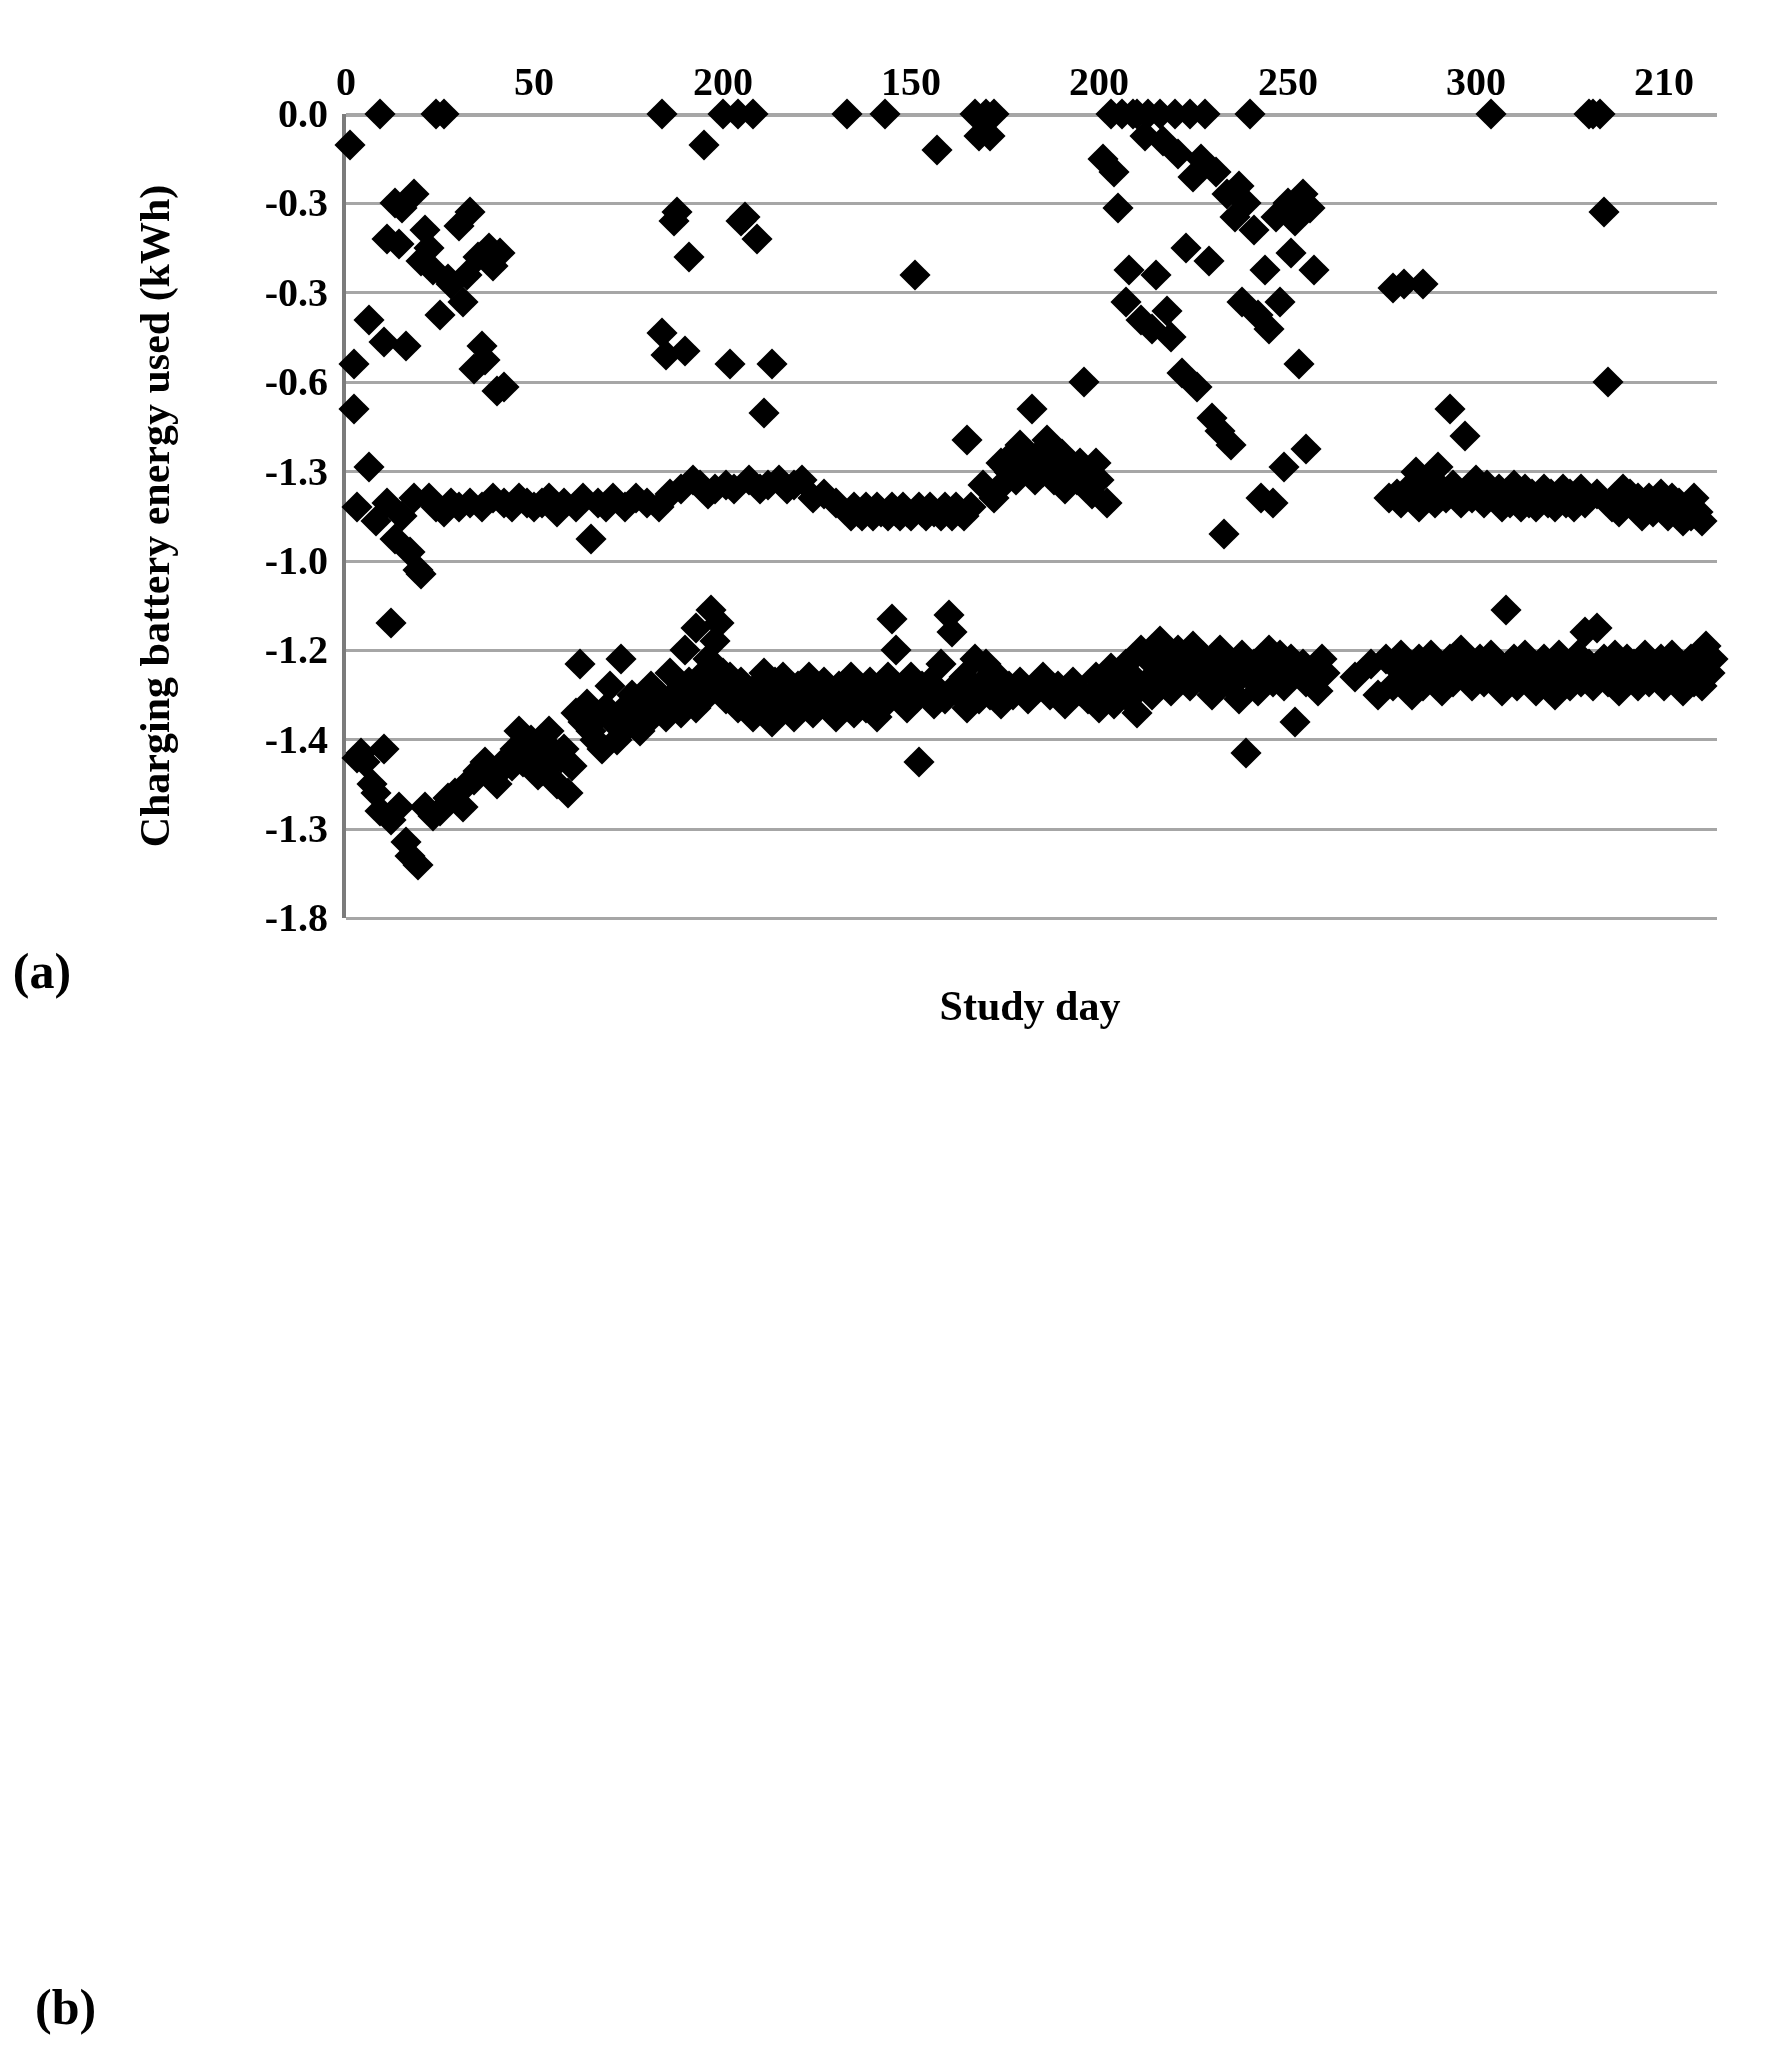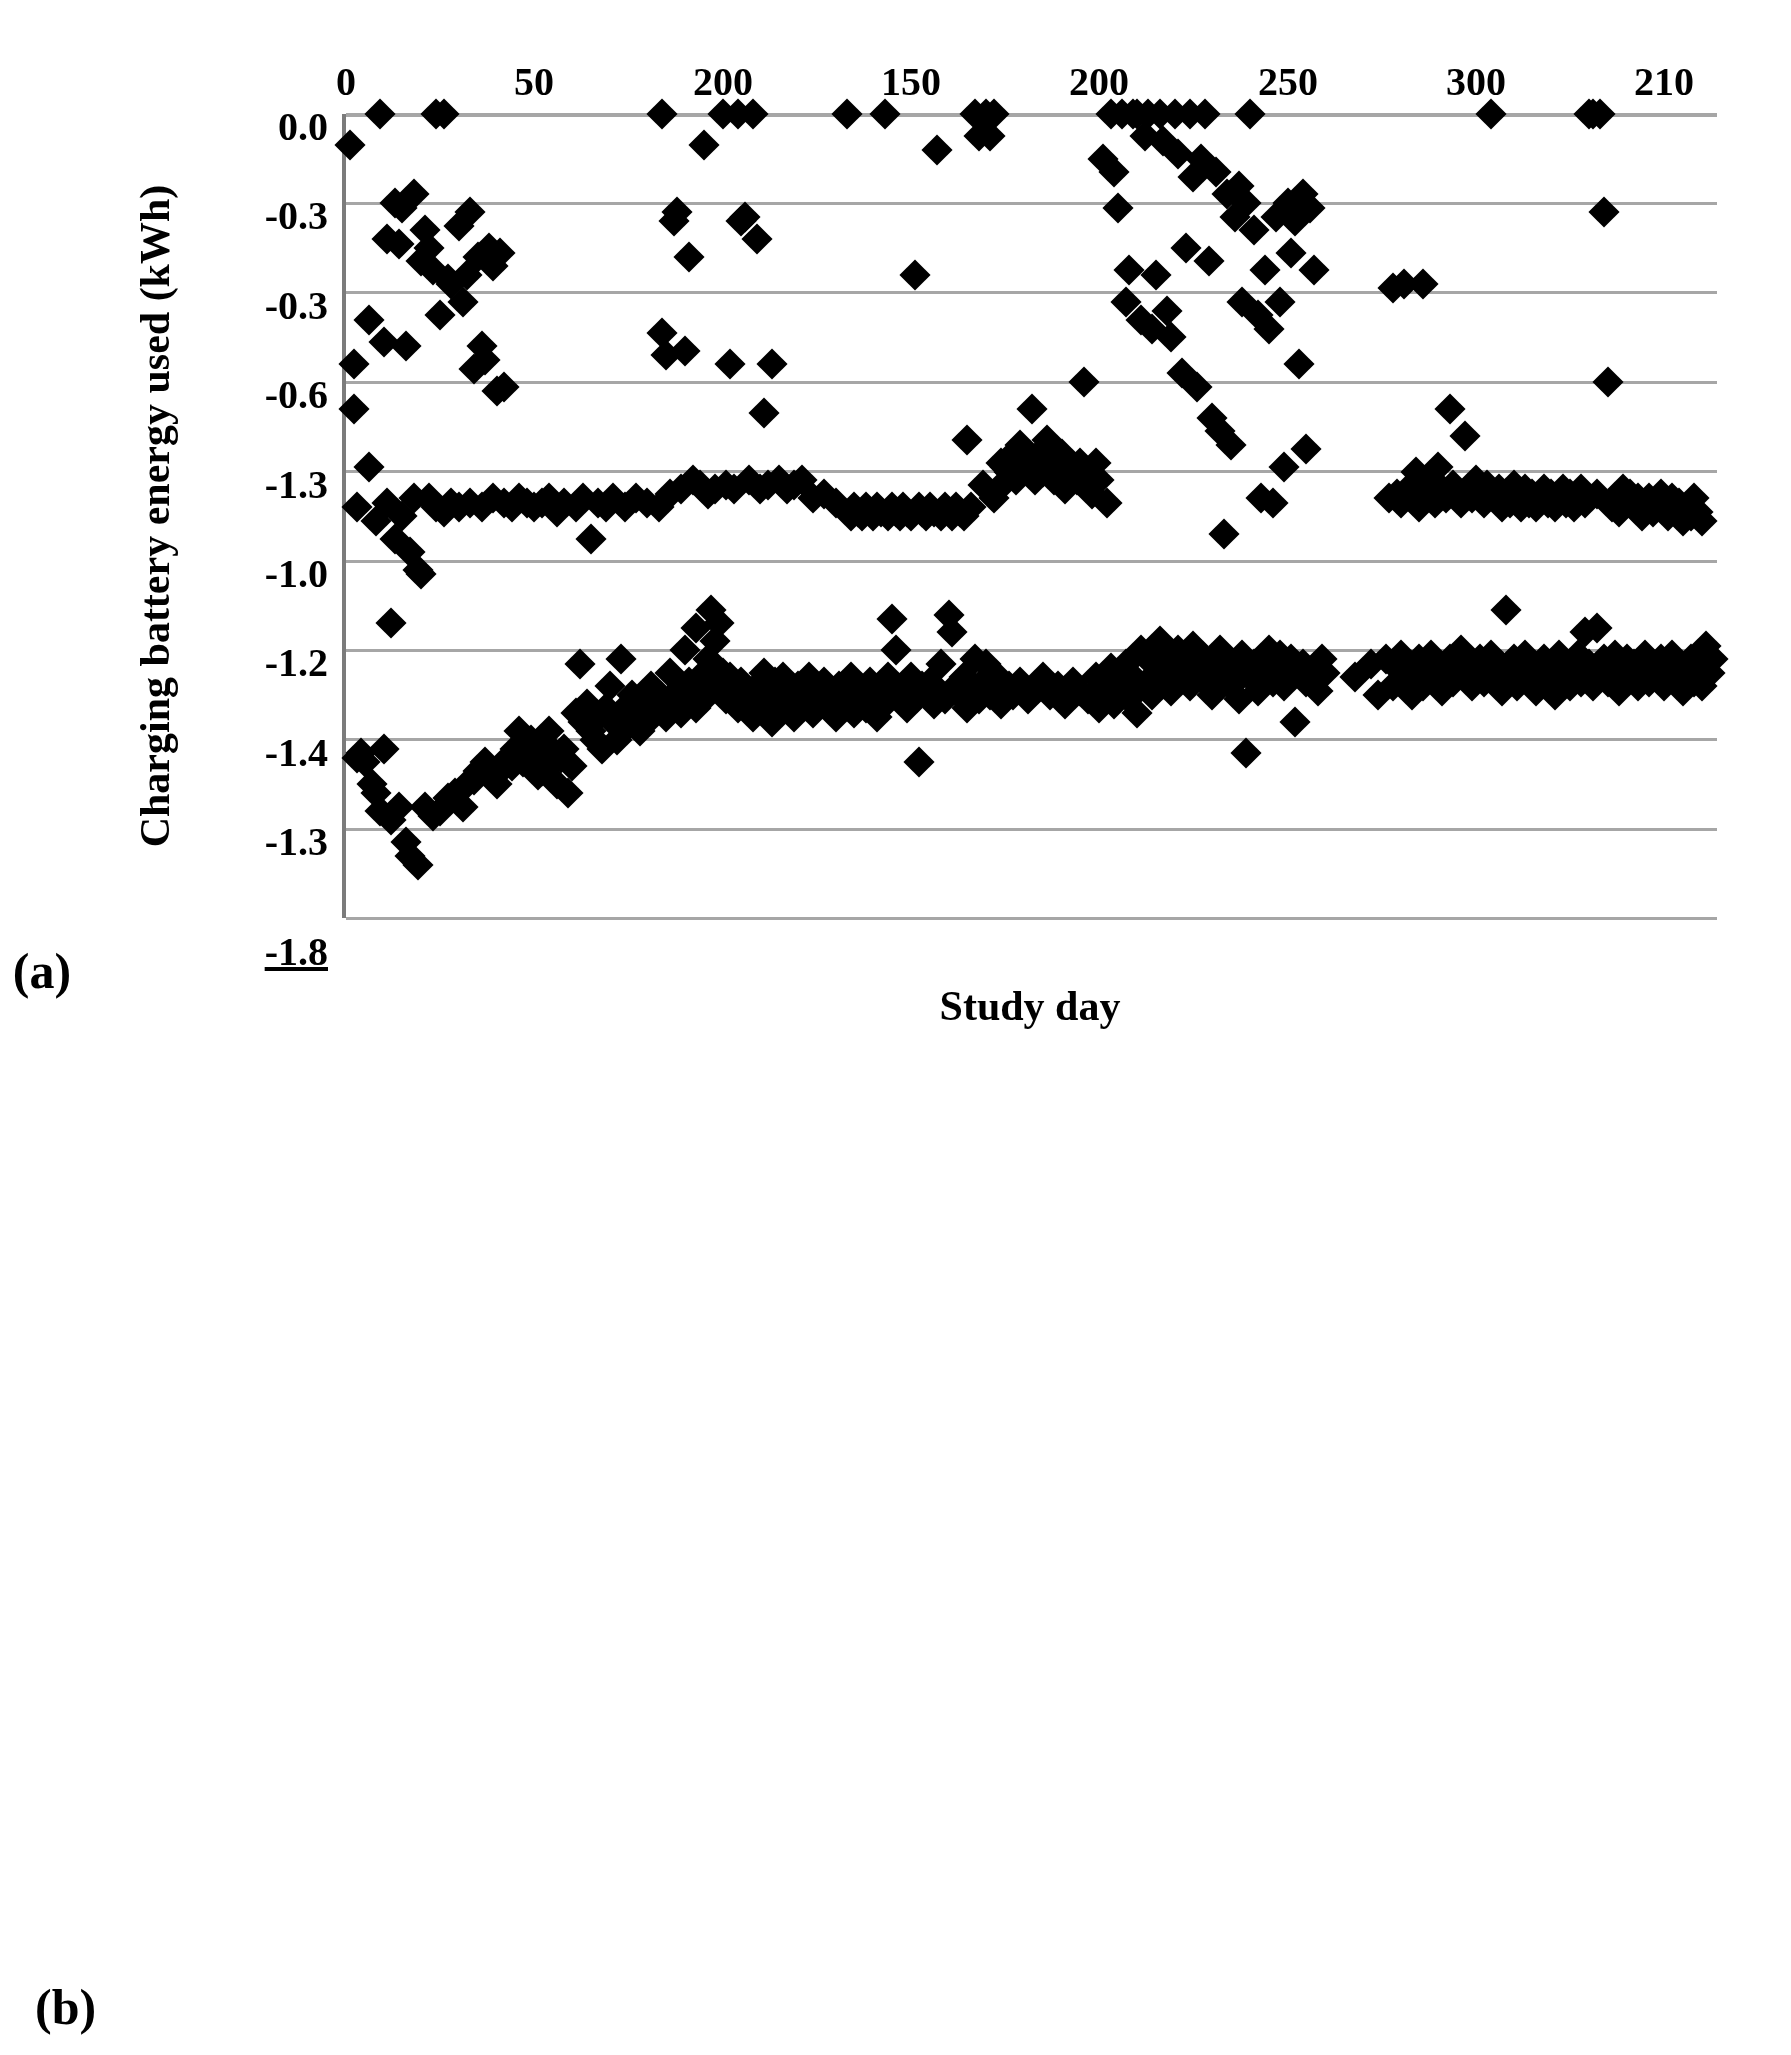--- a/index.html
+++ b/index.html
@@ -75,21 +75,20 @@
     position: absolute;
     font-family: "Liberation Serif", serif;
     font-weight: bold;
     font-size: 40px;
     line-height: 1;
     white-space: nowrap;
   }
   .tick-y {
     text-align: center;
     transform: translate(-100%, -50%);
-    margin-top: 13px;
   }
   .tick-x {
     text-align: center;
     transform: translate(-50%, 0);
   }
 
   
   .axis-title-x {
     position: absolute;
     font-family: "Liberation Serif", serif;
@@ -140,21 +139,21 @@
         <div class="tick tick-y" style="left: -18px; top: 358px;">-1.3</div>
         <div class="gridline" style="top: 446px;"></div>
         <div class="tick tick-y" style="left: -18px; top: 447px;">-1.0</div>
         <div class="gridline" style="top: 535px;"></div>
         <div class="tick tick-y" style="left: -18px; top: 536px;">-1.2</div>
         <div class="gridline" style="top: 624px;"></div>
         <div class="tick tick-y" style="left: -18px; top: 626px;">-1.4</div>
         <div class="gridline" style="top: 714px;"></div>
         <div class="tick tick-y" style="left: -18px; top: 715px;">-1.3</div>
         <div class="gridline" style="top: 803px;"></div>
-        <div class="tick tick-y" style="left: -18px; top: 825px; text-decoration: underline;">-1.8</div>
+        <div class="tick tick-y" style="left: -18px; top: 804px;">-1.8</div>
         <div class="axis-top"></div>
         <div class="tick tick-x" style="left: 0px; top: -52px;">0</div>
         <div class="tick tick-x" style="left: 188px; top: -52px;">50</div>
         <div class="tick tick-x" style="left: 377px; top: -52px;">200</div>
         <div class="tick tick-x" style="left: 565px; top: -52px;">150</div>
         <div class="tick tick-x" style="left: 753px; top: -52px;">200</div>
         <div class="tick tick-x" style="left: 942px; top: -52px;">250</div>
         <div class="tick tick-x" style="left: 1130px; top: -52px;">300</div>
         <div class="tick tick-x" style="left: 1318px; top: -52px;">210</div>
         <div class="marker marker-a" style="left: 3.8px; top: 31px;"></div>

